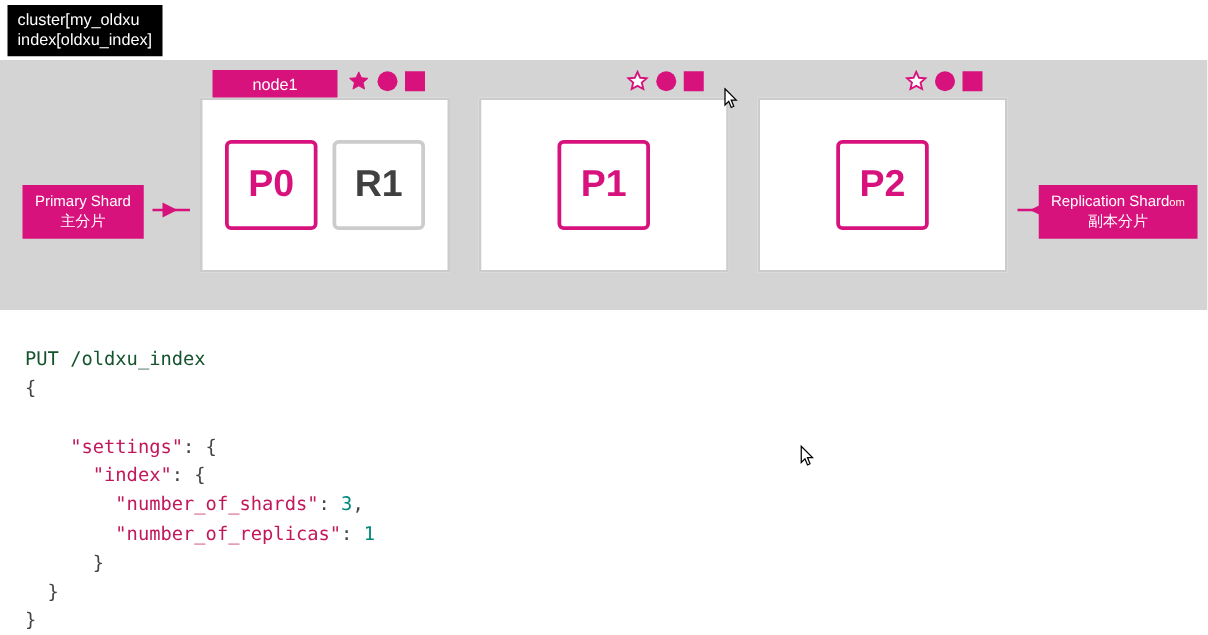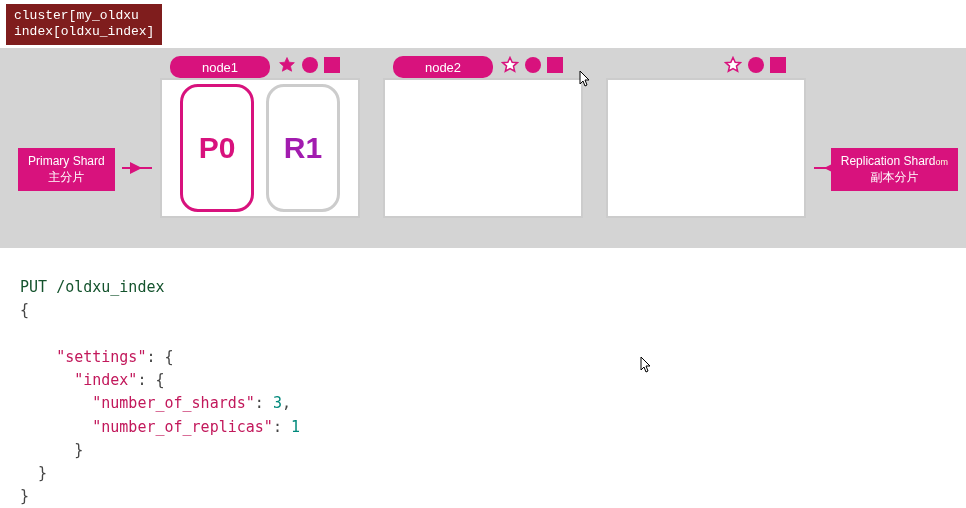--- a/index.html
+++ b/index.html
@@ -11,27 +11,26 @@
   background: #fff;
 }
 .grey-bg {
   position: absolute;
   top: 48px; left: 0; right: 0; height: 200px;
   background: #d4d4d4;
 }
 .cluster-label {
   position: absolute;
   top: 4px; left: 6px;
-  background: #7f1d1d;
+  background: #000000;
   color: #fff;
   font-size: 13px;
   line-height: 1.25;
   padding: 4px 8px;
   z-index: 5;
-  font-family: Liberation Mono, monospace;
 }
 .primary-label, .replica-label {
   position: absolute;
   background: #d8127d;
   color: #fff;
   font-size: 12px;
   padding: 6px 10px;
   text-align: center;
   z-index: 5;
   line-height: 1.3;
@@ -69,21 +68,21 @@
   width: 200px;
   position: relative;
 }
 .node-tab {
   position: absolute;
   top: -22px; left: 10px;
   width: 100px; height: 22px;
   background: #d8127d;
   color: #fff;
   font-size: 13px;
-  display: flex; align-items: center; justify-content: center; border-radius: 10px;
+  display: flex; align-items: center; justify-content: center;
 }
 .icons {
   position: absolute;
   top: -22px; left: 118px;
   display: flex; gap: 6px; align-items: center;
 }
 .star { width: 18px; height: 18px; }
 .circ { width: 16px; height: 16px; background: #d8127d; border-radius: 50%; }
 .sq   { width: 16px; height: 16px; background: #d8127d; }
 
@@ -91,28 +90,28 @@
   background: #fff;
   border: 2px solid #ccc;
   height: 140px;
   display: flex;
   justify-content: center;
   align-items: center;
   gap: 12px;
   padding: 0 10px;
 }
 .shard {
-  width: 74px; height: 128px;
+  width: 74px; height: 72px;
   border: 3px solid;
-  border-radius: 18px;
+  border-radius: 5px;
   display: flex; align-items: center; justify-content: center;
   font-size: 30px; font-weight: bold;
 }
 .shard.primary { border-color: #d8127d; color: #d8127d; }
-.shard.replica { border-color: #ccc; color: #a21caf; }
+.shard.replica { border-color: #ccc; color: #404040; }
 
 .cursor-icon {
   position: absolute;
   z-index: 10;
 }
 
 .code-area {
   padding: 20px 10px 10px 20px;
   font-family: "Consolas", "Menlo", monospace;
   font-size: 15px;
@@ -165,44 +164,45 @@
         <div class="circ"></div>
         <div class="sq"></div>
       </div>
       <div class="node-body">
         <div class="shard primary">P0</div>
         <div class="shard replica">R1</div>
       </div>
     </div>
 
     <div class="node">
-      <div class="node-tab">node2</div>
       <div class="icons">
         <svg class="star" viewBox="0 0 24 24">
             <path fill="#fff" stroke="#d8127d" stroke-width="2" d="M12 2l2.9 6.3 6.9.6-5.2 4.6 1.6 6.8L12 16.9 5.8 20.3l1.6-6.8L2.2 8.9l6.9-.6z"></path>
           </svg>
         <div class="circ"></div>
         <div class="sq"></div>
       </div>
       <div class="node-body">
+        <div class="shard primary">P1</div>
       </div>
       <svg class="cursor-icon" style="top:-8px; left:196px;" width="14" height="18" viewBox="0 0 14 18">
           <path fill="#fff" stroke="#000" stroke-width="1" d="M1 1 L1 14 L4 11 L6 16 L8 15 L6 10 L10 10 Z"></path>
         </svg>
     </div>
 
     <div class="node">
       <div class="icons">
         <svg class="star" viewBox="0 0 24 24">
             <path fill="#fff" stroke="#d8127d" stroke-width="2" d="M12 2l2.9 6.3 6.9.6-5.2 4.6 1.6 6.8L12 16.9 5.8 20.3l1.6-6.8L2.2 8.9l6.9-.6z"></path>
           </svg>
         <div class="circ"></div>
         <div class="sq"></div>
       </div>
       <div class="node-body">
+        <div class="shard primary">P2</div>
       </div>
     </div>
   </div>
 </div>
 
 <div class="code-area"><span class="k-req">PUT</span> <span class="k-req">/oldxu_index</span>
 {
 
     <span class="k-str">"settings"</span>: {
       <span class="k-str">"index"</span>: {

